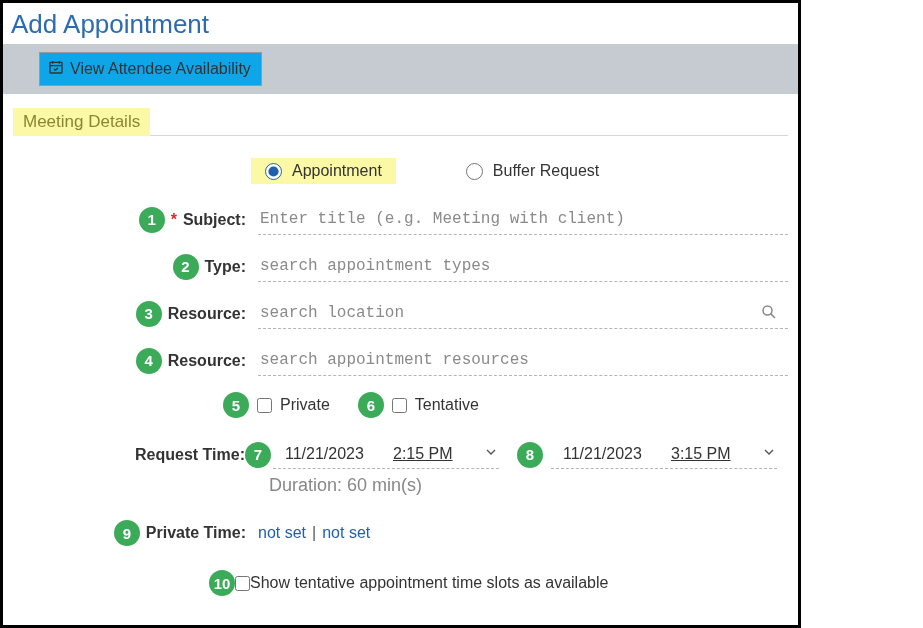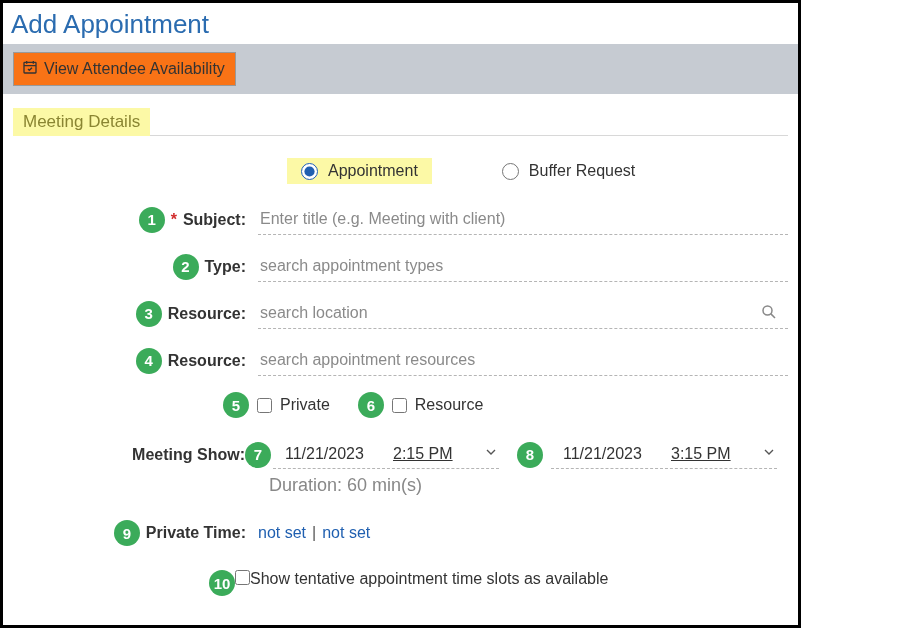--- a/index.html
+++ b/index.html
@@ -20,29 +20,30 @@
   color: #2b6cb0;
   font-size: 26px;
   font-weight: 400;
   padding: 6px 8px 4px 8px;
 }
 .toolbar {
   background: #c6cbd2;
   padding: 8px 10px;
 }
 .toolbar-btn {
-  background: #f97316;
+  background: #0ea5e9;
   border: 1px solid #999;
   padding: 6px 10px 6px 8px;
   display: inline-flex;
   align-items: center;
   gap: 6px;
   font-size: 16px;
   color: #333;
   cursor: pointer;
+  margin-left: 26px;
 }
 .toolbar-btn svg { width: 16px; height: 16px; }
 .content { padding: 14px 10px 10px 10px; }
 .section-title {
   background: #fcf9a6;
   display: inline-block;
   padding: 4px 10px;
   color: #8a8532;
   font-size: 17px;
 }
@@ -56,21 +57,21 @@
   align-items: center;
   padding: 22px 0 20px 0;
   margin-left: 238px;
 }
 .radio-wrap {
   display: inline-flex;
   align-items: center;
   gap: 10px;
   padding: 4px 14px;
 }
-.radio-wrap.hl { background: #fcf9a6; margin-left: 36px; }
+.radio-wrap.hl { background: #fcf9a6; }
 .radio-wrap + .radio-wrap { margin-left: 56px; }
 .form-rows { width: 100%; }
 .row {
   display: flex;
   align-items: center;
   margin-bottom: 16px;
   position: relative;
 }
 .label-col {
   width: 245px;
@@ -106,20 +107,21 @@
 }
 .dashed-input {
   flex: 1;
   border: none;
   border-bottom: 1px dashed #b5b5b5;
   padding: 6px 2px;
   font-size: 16px;
   color: #333;
   outline: none;
   background: transparent;
+  font-family: Liberation Mono, monospace;
 }
 .dashed-input::placeholder { color: #8a8a8a; }
 .search-icon { position: absolute; right: 10px; color: #888; }
 .search-icon svg { width: 18px; height: 18px; }
 .checkbox-row { display: flex; align-items: center; gap: 28px; margin-left: 210px; margin-bottom: 22px; }
 .chk-item { display: inline-flex; align-items: center; gap: 8px; }
 input[type="checkbox"] { width: 15px; height: 15px; }
 input[type="radio"] { width: 17px; height: 17px; accent-color: #1f5fb0; }
 .time-row { display: flex; align-items: center; margin-bottom: 6px; }
 .time-label { width: 232px; min-width: 232px; text-align: right; font-weight: 600; padding-right: 0; }
@@ -137,21 +139,21 @@
 .duration {
   margin-left: 256px;
   color: #888;
   font-size: 18px;
   margin-bottom: 24px;
 }
 .buffer-row { display: flex; align-items: center; margin-bottom: 24px; }
 .buffer-row .label-col { width: 245px; }
 .link { color: #1f5fb0; cursor: pointer; }
 .divider { color: #555; margin: 0 6px; }
-.tentative-row { display: flex; margin-left: 196px; gap: 0; }
+.tentative-row { display: flex; align-items: center; margin-left: 196px; gap: 0; }
 </style>
 </head>
 <body>
 
 <div class="frame">
   <div class="page-title">Add Appointment</div>
 
   <div class="toolbar">
     <button class="toolbar-btn">
       <span>
@@ -230,26 +232,26 @@
 
       <div class="checkbox-row">
         <div class="chk-item">
           <span class="badge">5</span>
           <input type="checkbox" style="">
           <span>Private</span>
         </div>
         <div class="chk-item">
           <span class="badge">6</span>
           <input type="checkbox" style="">
-          <span>Resource</span>
+          <span>Tentative</span>
         </div>
       </div>
 
       <div class="time-row">
-        <div class="time-label">Meeting Show:</div>
+        <div class="time-label">Request Time:</div>
         <span class="badge">7</span>
         <div class="time-seg" style="margin-left:2px;">
           <span class="date">11/21/2023</span>
           <span class="time">2:15 PM</span>
           <span class="chev">
             <svg viewBox="0 0 24 24" fill="none" stroke="currentColor" stroke-width="2">
                 <path d="M6 9l6 6 6-6"></path>
               </svg>
           </span>
         </div>

